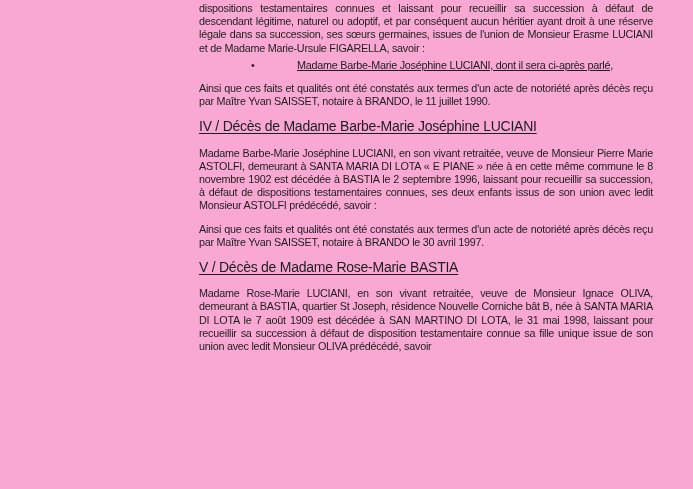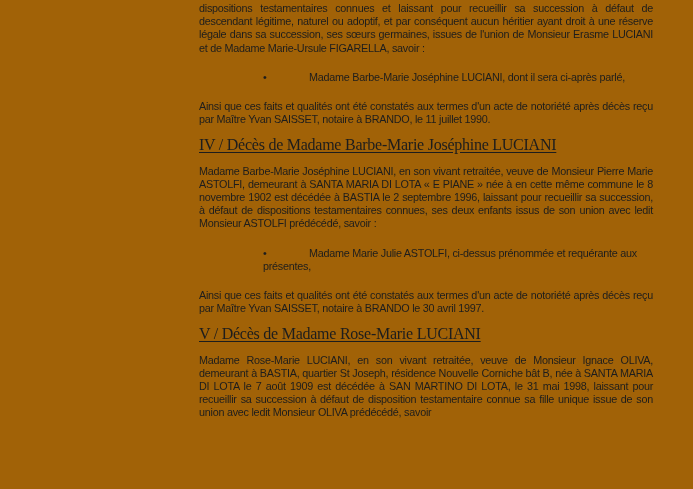--- a/index.html
+++ b/index.html
@@ -7,60 +7,60 @@
     width: 693px;
     height: 489px;
     position: relative;
     overflow: hidden;
     background: #ffffff;
     font-family: "Liberation Sans", "DejaVu Sans", sans-serif;
   }
   .scan-page {
     position: absolute;
     inset: 0;
-    background: #a16207;
+    background: #f9a8d4;
   }
   .text-col {
     position: absolute;
     left: 199px;
     top: 2px;
     width: 454px;
     color: #1d1d1d;
     font-size: 10.8px;
     line-height: 13.2px;
     letter-spacing: -0.25px;
   }
   .para {
     margin: 0 0 12px 0;
     text-align: justify;
   }
   .para.tight {
     margin-bottom: 2px;
   }
   .sec-head {
     margin: 0 0 13px 0;
-    font-size: 16px;
+    font-size: 14px;
     font-weight: normal;
     line-height: 13.2px;
     text-decoration: underline;
     text-underline-offset: 2px;
     text-align: left;
-    font-family: Liberation Serif, serif;
   }
   ul.blist {
     list-style: none;
     margin: 0 0 10px 0;
     padding: 0;
     text-align: justify;
   }
   ul.blist li {
     position: relative;
     padding-left: 48px;
     text-indent: 46px;
-    margin: 16px;
+    margin: 4px;
+    text-decoration: underline;
   }
   ul.blist li::before {
     content: "\2022";
     position: absolute;
     left: 48px;
     top: 0;
     text-indent: 0;
   }
 </style>
 </head>
@@ -75,23 +75,22 @@
       <li>Madame Barbe-Marie Joséphine LUCIANI, dont il sera ci-après parlé,</li>
     </ul>
 
     <p class="para">Ainsi que ces faits et qualités ont été constatés aux termes d'un acte de notoriété après décès reçu par Maître Yvan SAISSET, notaire à BRANDO, le 11 juillet 1990.</p>
 
     <h2 class="sec-head">IV / Décès de Madame Barbe-Marie Joséphine LUCIANI</h2>
 
     <p class="para tight">Madame Barbe-Marie Joséphine LUCIANI, en son vivant retraitée, veuve de Monsieur Pierre Marie ASTOLFI, demeurant à SANTA MARIA DI LOTA « E PIANE » née à en cette même commune le 8 novembre 1902 est décédée à BASTIA le 2 septembre 1996, laissant pour recueillir sa succession, à défaut de dispositions testamentaires connues, ses deux enfants issus de son union avec ledit Monsieur ASTOLFI prédécédé, savoir :</p>
 
     <ul class="blist">
-      <li>Madame Marie Julie ASTOLFI, ci-dessus prénommée et requérante aux présentes,</li>
     </ul>
 
     <p class="para">Ainsi que ces faits et qualités ont été constatés aux termes d'un acte de notoriété après décès reçu par Maître Yvan SAISSET, notaire à BRANDO le 30 avril 1997.</p>
 
-    <h2 class="sec-head">V / Décès de Madame Rose-Marie LUCIANI</h2>
+    <h2 class="sec-head">V / Décès de Madame Rose-Marie BASTIA</h2>
 
     <p class="para">Madame Rose-Marie LUCIANI, en son vivant retraitée, veuve de Monsieur Ignace OLIVA, demeurant à BASTIA, quartier St Joseph, résidence Nouvelle Corniche bât B, née à SANTA MARIA DI LOTA le 7 août 1909 est décédée à SAN MARTINO DI LOTA, le 31 mai 1998, laissant pour recueillir sa succession à défaut de disposition testamentaire connue sa fille unique issue de son union avec ledit Monsieur OLIVA prédécédé, savoir</p>
 
   </div>
 </div>
 
 </body></html>

